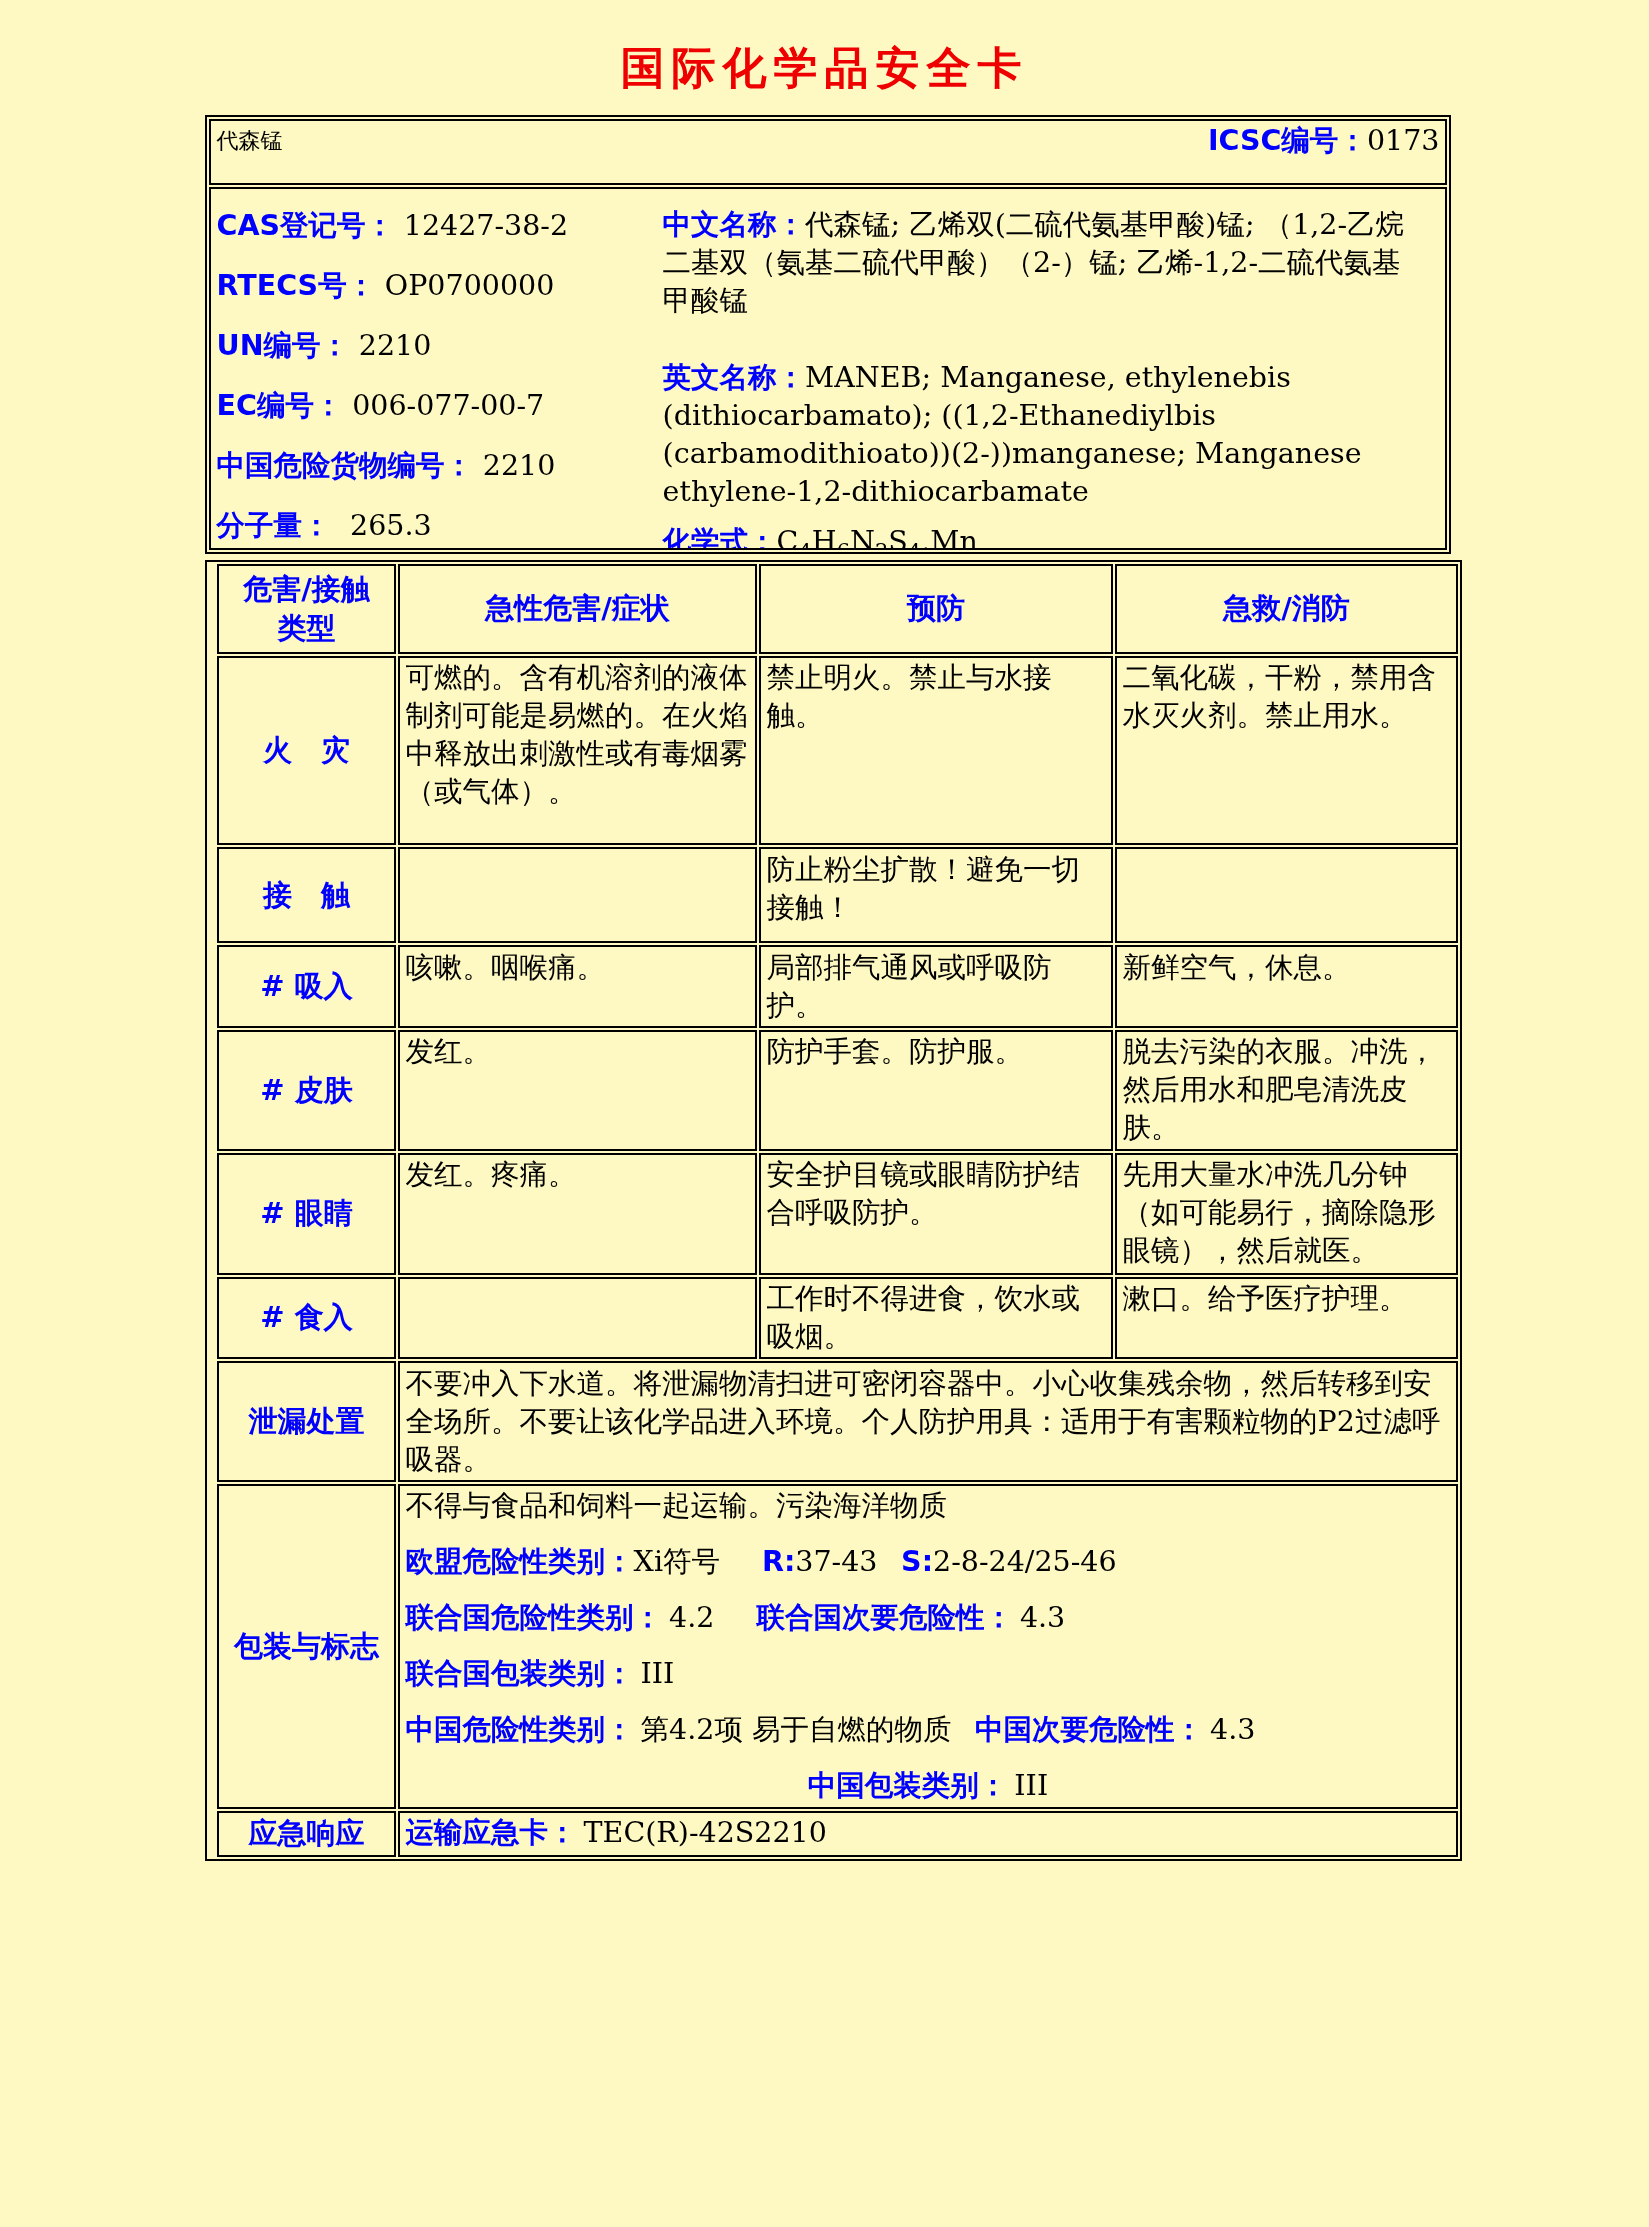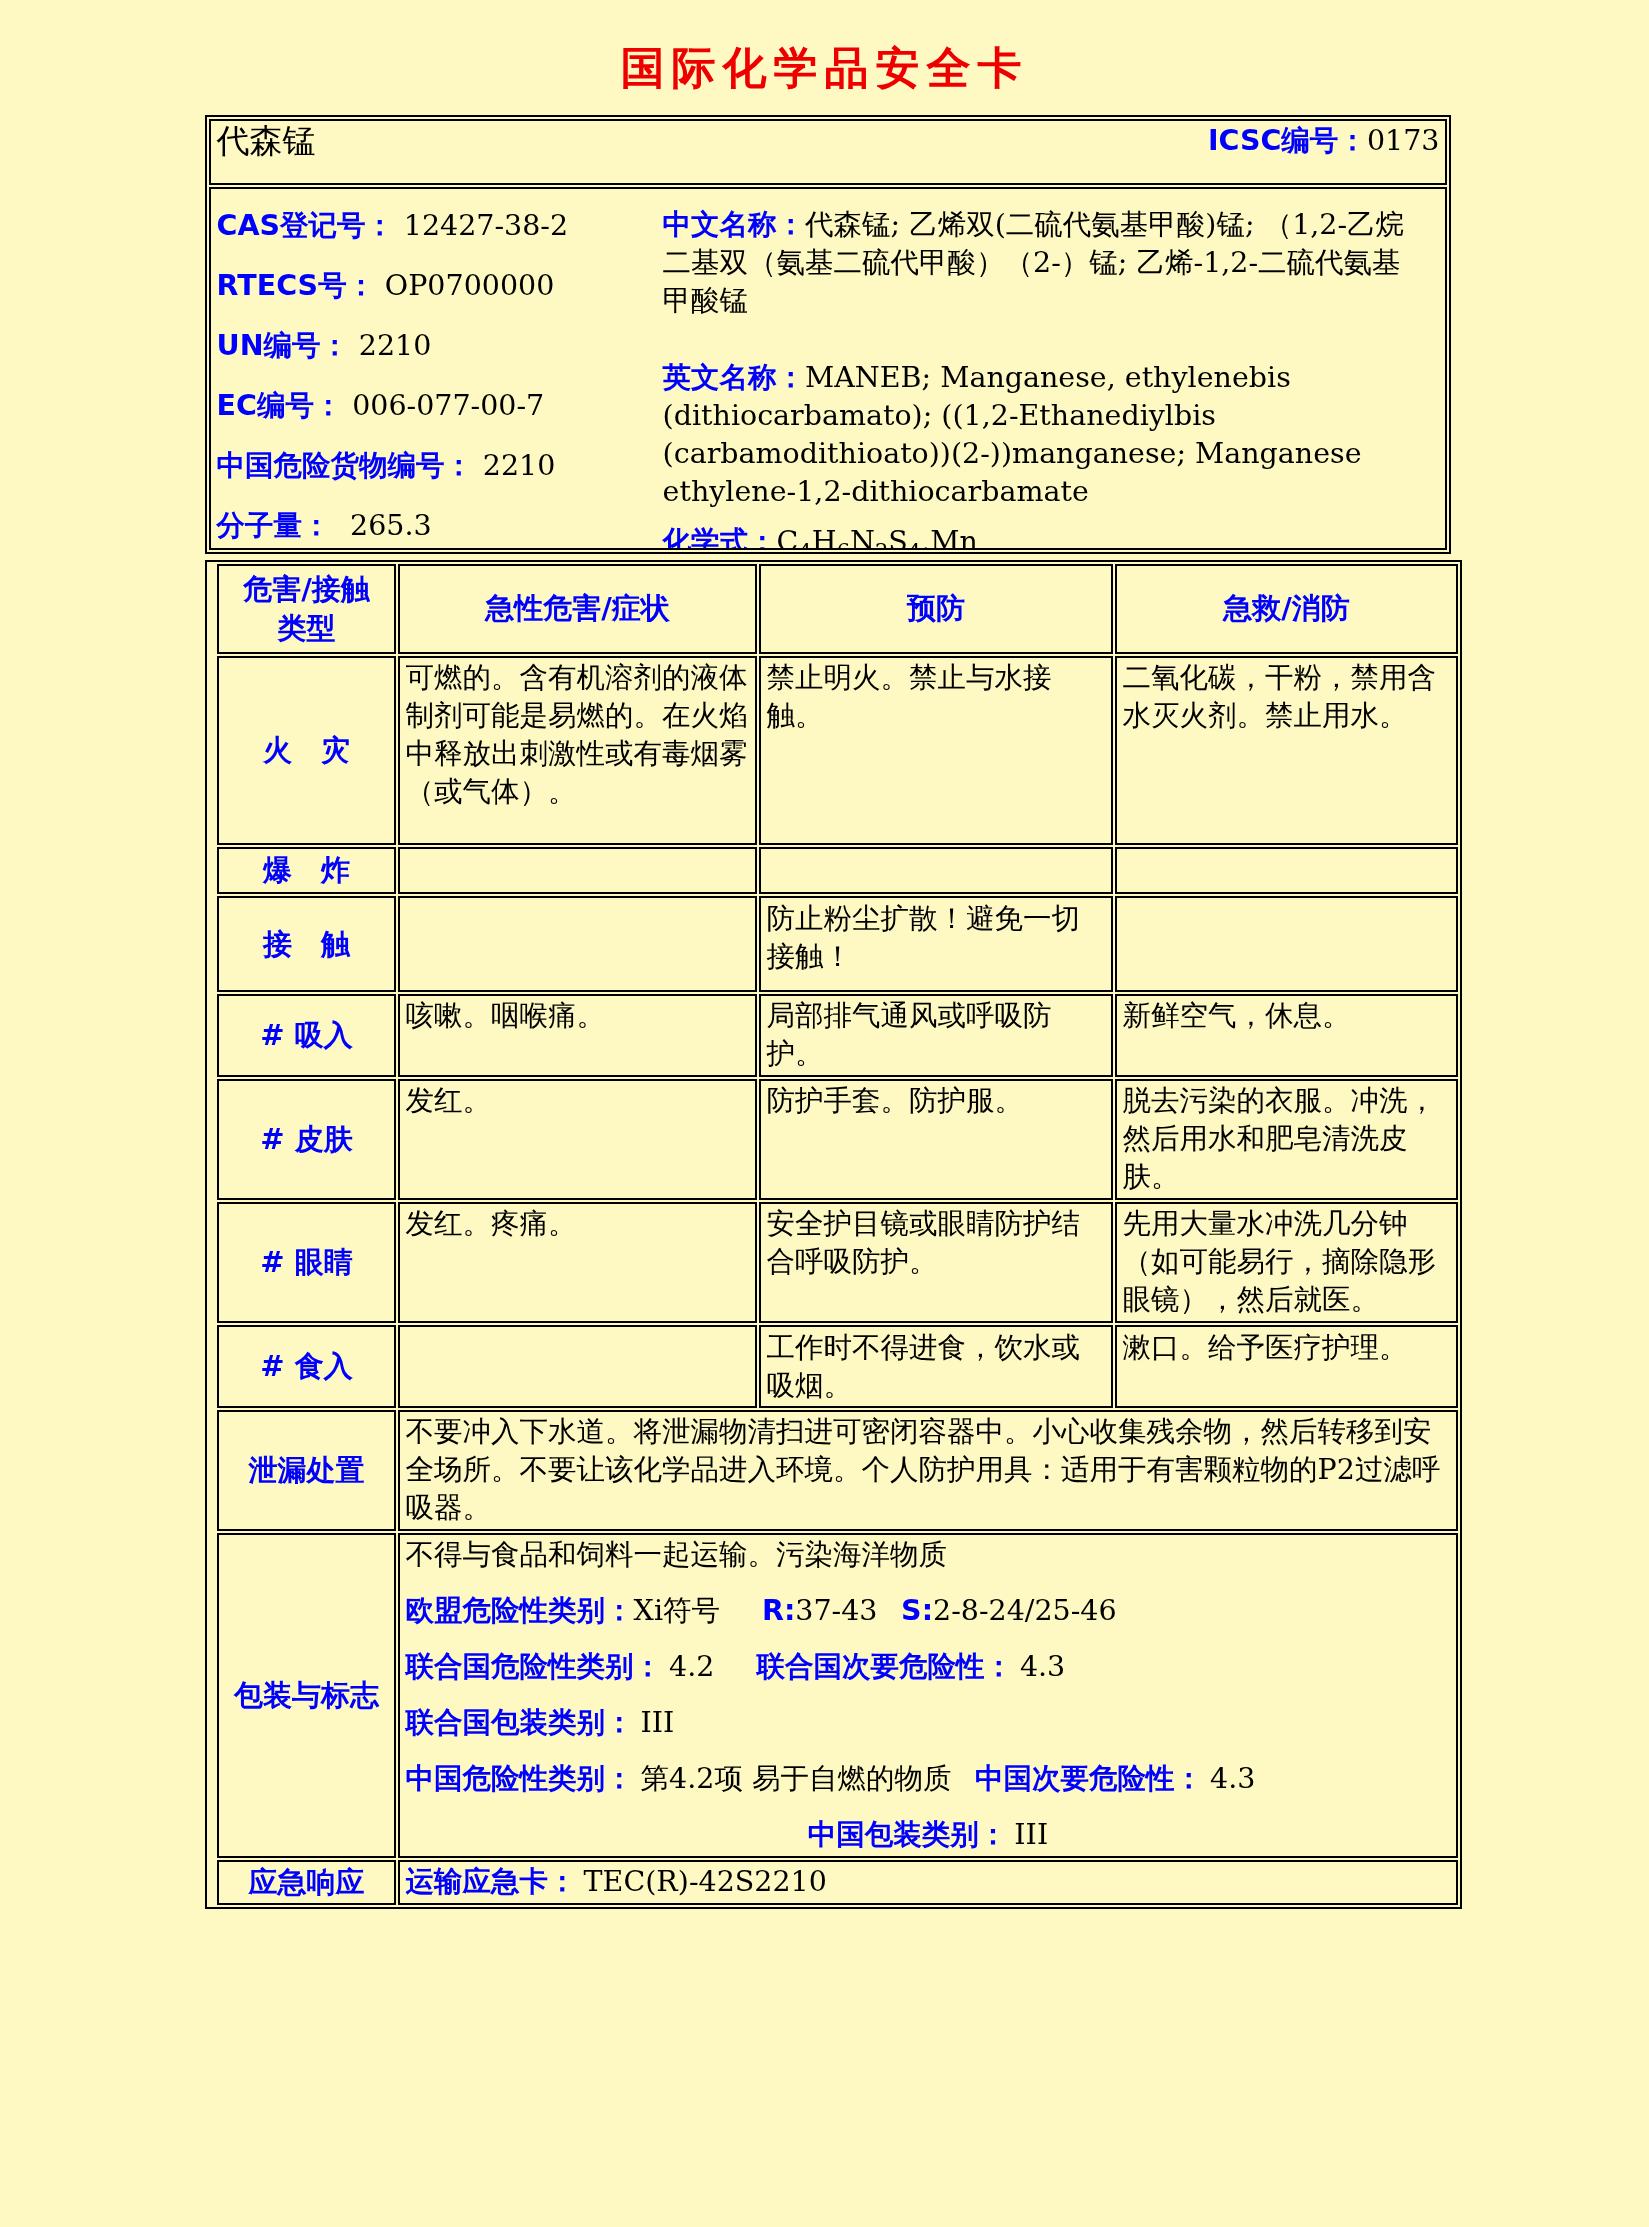--- a/index.html
+++ b/index.html
@@ -38,21 +38,21 @@
     overflow: hidden;
   }
   .info-tbl { margin-top: 16.7px; }
   .lbl {
     color: #0000ff;
     font-weight: bold;
     font-family: "DejaVu Sans", "Liberation Sans", sans-serif;
   }
   .row1-cell { height: 60px; vertical-align: middle; }
   .row1-inner { display: flex; justify-content: space-between; align-items: center; }
-  .substance-name { font-size: 33px; }
+  .substance-name { font-size: 22px; }
   .icsc-value { margin-left: 0; }
   .row2-cell { height: 356px; }
   .row2-inner { display: flex; height: 356px; }
   .ids-block { width: 434px; display: flex; flex-direction: column; padding-top: 5.6px; }
   .id-line { line-height: 60px; white-space: nowrap; }
   .id-line .val { margin-left: 9.7px; }
   .mw-line { margin-top: auto; margin-bottom: 4.2px; }
   .mw-line .val { margin-left: 19.5px; }
   .names-block { flex: 1; padding-top: 2.8px; }
   .names-block p { margin: 12px; }
@@ -153,26 +153,20 @@
       <td class="head-cell"><span class="lbl">急救/消防</span></td>
     </tr>
 
     <tr>
       <td class="type-cell" style="height:183px"><span class="lbl">火　灾</span></td>
       <td>可燃的。含有机溶剂的液体制剂可能是易燃的。在火焰中释放出刺激性或有毒烟雾（或气体）。</td>
       <td>禁止明火。禁止与水接触。</td>
       <td>二氧化碳，干粉，禁用含水灭火剂。禁止用水。</td>
     </tr>
 
-    <tr>
-      <td class="type-cell" style="height:40px"><span class="lbl">爆　炸</span></td>
-      <td></td>
-      <td></td>
-      <td></td>
-    </tr>
 
     <tr>
       <td class="type-cell" style="height:89px"><span class="lbl">接　触</span></td>
       <td></td>
       <td>防止粉尘扩散！避免一切接触！</td>
       <td></td>
     </tr>
 
     <tr>
       <td class="type-cell" style="height:71px"><span class="lbl"># 吸入</span></td>

